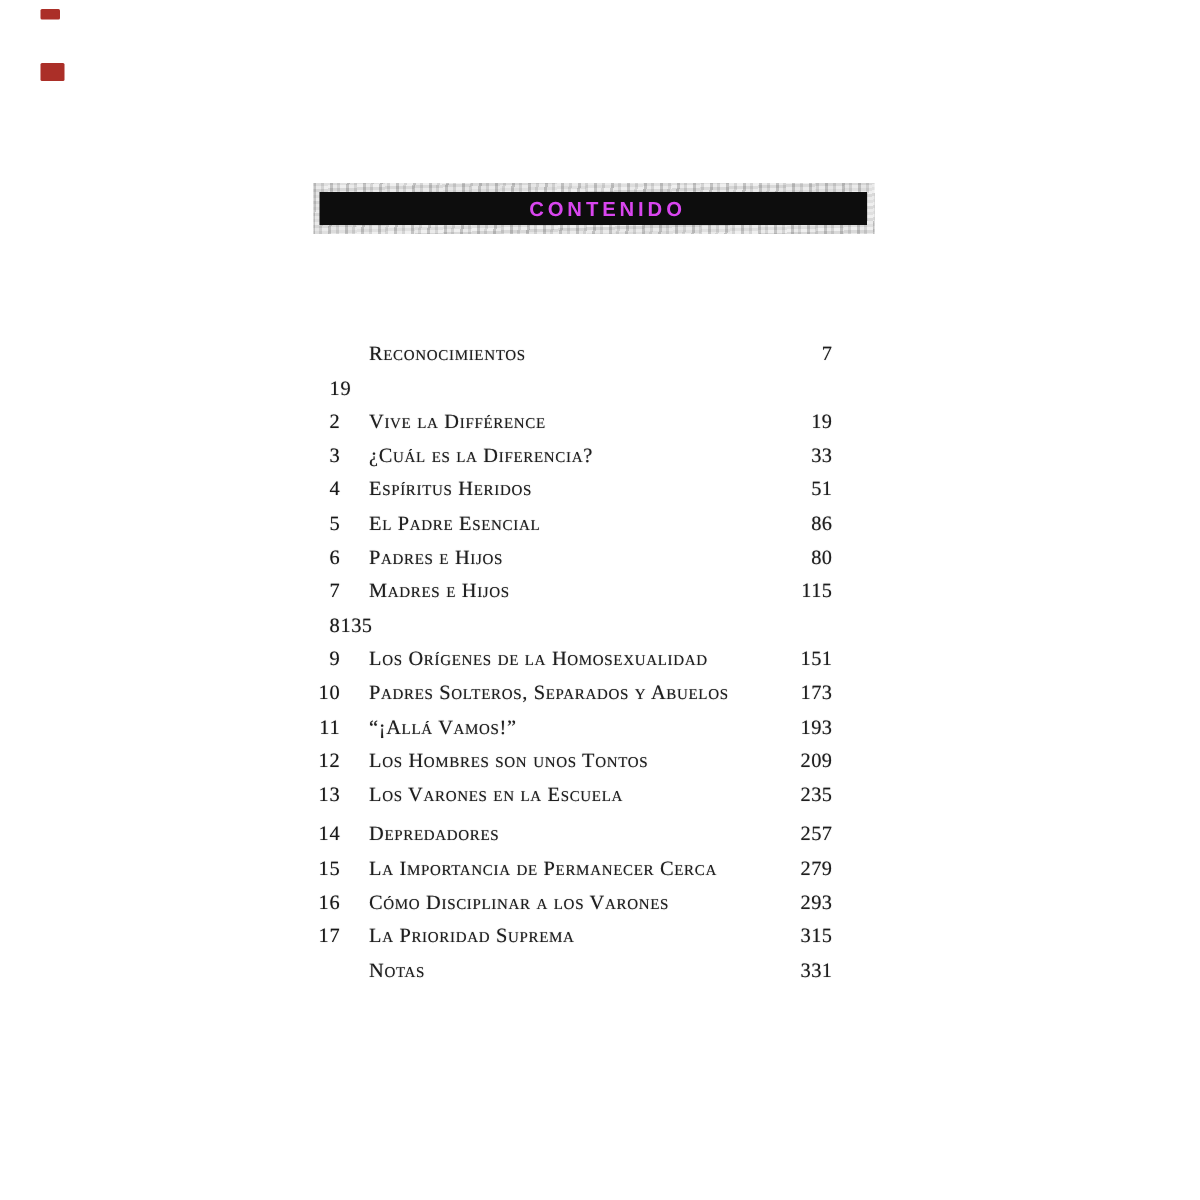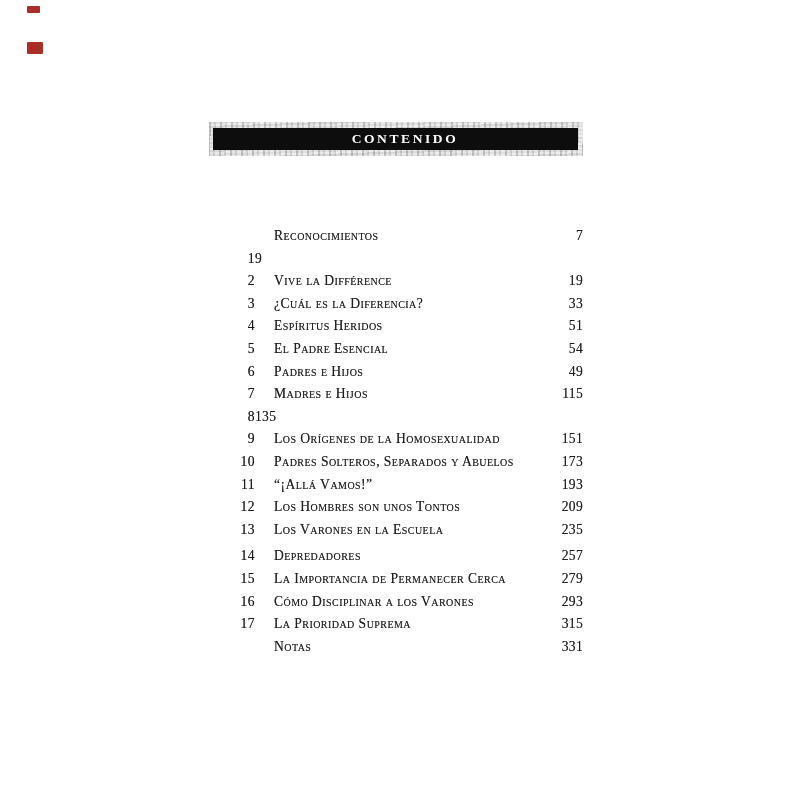--- a/index.html
+++ b/index.html
@@ -64,21 +64,21 @@
     font-family: "Liberation Sans", "DejaVu Sans", sans-serif;
     font-weight: bold;
     font-size: 13.5px;
     letter-spacing: 2.6px;
     white-space: nowrap;
   }
 
   
   .toc {
     position: absolute;
-    left: 223px;
+    left: 195px;
     top: 225px;
     width: 360px;
     font-size: 13.6px;
     color: #1e1e1e;
     text-shadow: 0 0 0.6px rgba(45,45,45,0.65);
   }
   .toc-row {
     display: flex;
     height: 22.6px;
     line-height: 22.6px;
@@ -112,21 +112,21 @@
 <body>
 
 <div class="page">
 
   <span class="red-mark mark-1" style="background: rgb(171, 47, 40);"></span>
   <span class="red-mark mark-2" style="background: rgb(171, 47, 40);"></span>
 
   <div class="banner-texture"></div>
 
   <div class="banner" style="background: rgb(13, 13, 13);">
-    <span class="banner-label" style="color: #ffffff; font-family: Liberation Serif, serif;">CONTENIDO</span>
+    <span class="banner-label" style="color: #d946ef;">CONTENIDO</span>
   </div>
 
   <div class="toc" id="toc">
     <div class="toc-row">
       <span class="toc-num"></span>
       <span class="toc-title">Reconocimientos</span>
       <span class="toc-page">7</span>
     </div>
 
     <div class="toc-row">
@@ -148,27 +148,27 @@
 
     <div class="toc-row">
       <span class="toc-num">4</span>
       <span class="toc-title">Espíritus Heridos</span>
       <span class="toc-page">51</span>
     </div>
 
     <div class="toc-row">
       <span class="toc-num">5</span>
       <span class="toc-title">El Padre Esencial</span>
-      <span class="toc-page">54</span>
+      <span class="toc-page">86</span>
     </div>
 
     <div class="toc-row">
       <span class="toc-num">6</span>
       <span class="toc-title">Padres e Hijos</span>
-      <span class="toc-page">49</span>
+      <span class="toc-page">80</span>
     </div>
 
     <div class="toc-row">
       <span class="toc-num">7</span>
       <span class="toc-title">Madres e Hijos</span>
       <span class="toc-page">115</span>
     </div>
 
     <div class="toc-row">
       <span class="toc-num">8</span>

